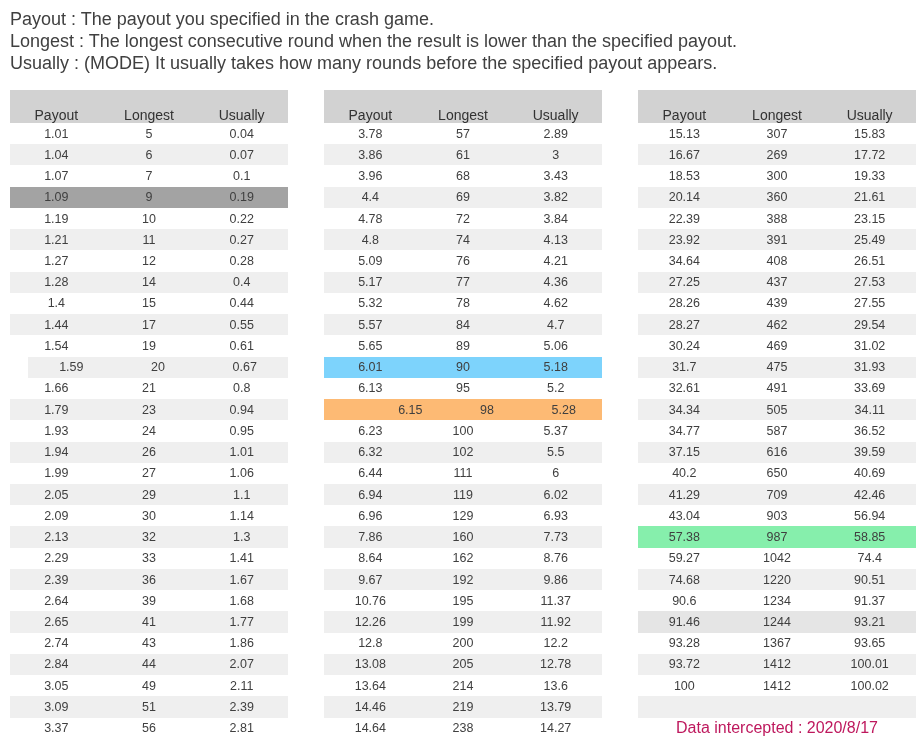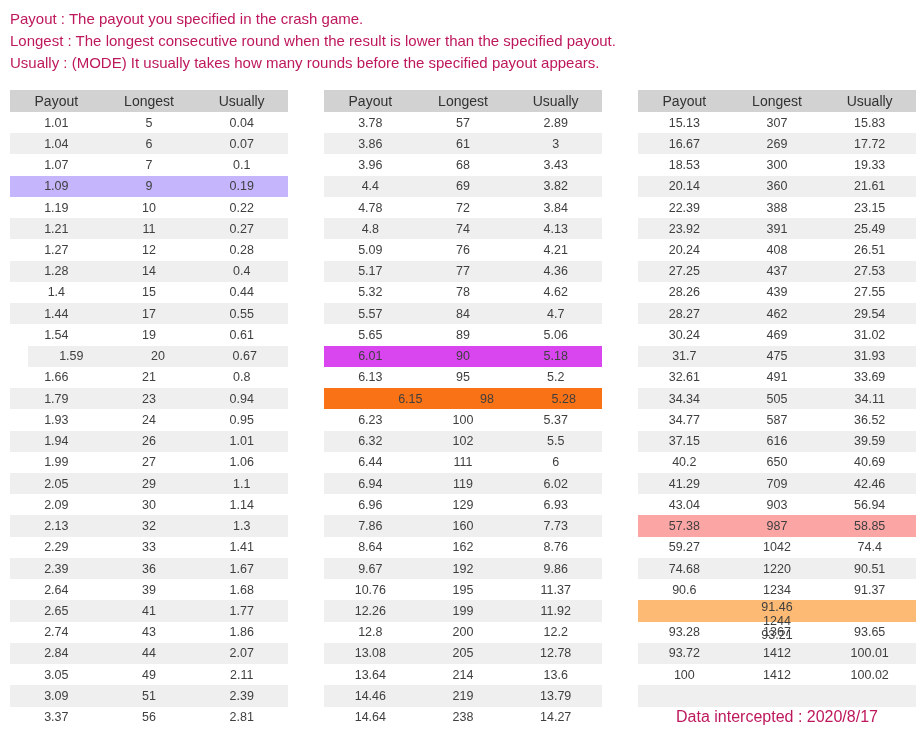--- a/index.html
+++ b/index.html
@@ -11,38 +11,38 @@
     font-family: "Liberation Sans", sans-serif;
     overflow: hidden;
   }
   .page {
     padding: 8px 0 0 10px;
     box-sizing: border-box;
     width: 920px;
   }
   .desc p {
     margin: 0;
-    font-size: 15px;
+    font-size: 18px;
     line-height: 22px;
-    color: #be185d;
+    color: #404040;
   }
   .tables {
     display: flex;
     gap: 36px;
     margin-top: 16px;
   }
   .table {
     width: 278px;
     flex: 0 0 278px;
     color: #3f3f3f;
   }
   .thead {
     display: flex;
-    height: 22px;
-    align-items: center;
+    height: 33px;
+    align-items: flex-end;
     font-size: 14px;
     color: #323232;
   }
   .hcell {
     flex: 1;
     text-align: center;
   }
   .row {
     display: flex;
     height: 21.24px;
@@ -90,21 +90,21 @@
           <div class="row" style="background: rgb(239, 239, 239);">
             <div class="cell">1.04</div>
             <div class="cell">6</div>
             <div class="cell">0.07</div>
           </div>
           <div class="row">
             <div class="cell">1.07</div>
             <div class="cell">7</div>
             <div class="cell">0.1</div>
           </div>
-          <div class="row" style="background: #c4b5fd;">
+          <div class="row" style="background: #a3a3a3;">
             <div class="cell">1.09</div>
             <div class="cell">9</div>
             <div class="cell">0.19</div>
           </div>
           <div class="row">
             <div class="cell">1.19</div>
             <div class="cell">10</div>
             <div class="cell">0.22</div>
           </div>
           <div class="row" style="background: rgb(239, 239, 239);">
@@ -285,31 +285,31 @@
           <div class="row" style="background: rgb(239, 239, 239);">
             <div class="cell">5.57</div>
             <div class="cell">84</div>
             <div class="cell">4.7</div>
           </div>
           <div class="row">
             <div class="cell">5.65</div>
             <div class="cell">89</div>
             <div class="cell">5.06</div>
           </div>
-          <div class="row" style="background: #d946ef;">
+          <div class="row" style="background: #7dd3fc;">
             <div class="cell">6.01</div>
             <div class="cell">90</div>
             <div class="cell">5.18</div>
           </div>
           <div class="row">
             <div class="cell">6.13</div>
             <div class="cell">95</div>
             <div class="cell">5.2</div>
           </div>
-          <div class="row" style="background: #f97316; padding-left: 48px;">
+          <div class="row" style="background: #fdba74; padding-left: 48px;">
             <div class="cell">6.15</div>
             <div class="cell">98</div>
             <div class="cell">5.28</div>
           </div>
           <div class="row">
             <div class="cell">6.23</div>
             <div class="cell">100</div>
             <div class="cell">5.37</div>
           </div>
           <div class="row" style="background: rgb(239, 239, 239);">
@@ -416,21 +416,21 @@
             <div class="cell">22.39</div>
             <div class="cell">388</div>
             <div class="cell">23.15</div>
           </div>
           <div class="row" style="background: rgb(239, 239, 239);">
             <div class="cell">23.92</div>
             <div class="cell">391</div>
             <div class="cell">25.49</div>
           </div>
           <div class="row">
-            <div class="cell">20.24</div>
+            <div class="cell">34.64</div>
             <div class="cell">408</div>
             <div class="cell">26.51</div>
           </div>
           <div class="row" style="background: rgb(239, 239, 239);">
             <div class="cell">27.25</div>
             <div class="cell">437</div>
             <div class="cell">27.53</div>
           </div>
           <div class="row">
             <div class="cell">28.26</div>
@@ -480,41 +480,41 @@
           <div class="row" style="background: rgb(239, 239, 239);">
             <div class="cell">41.29</div>
             <div class="cell">709</div>
             <div class="cell">42.46</div>
           </div>
           <div class="row">
             <div class="cell">43.04</div>
             <div class="cell">903</div>
             <div class="cell">56.94</div>
           </div>
-          <div class="row" style="background: #fca5a5;">
+          <div class="row" style="background: #86efac;">
             <div class="cell">57.38</div>
             <div class="cell">987</div>
             <div class="cell">58.85</div>
           </div>
           <div class="row">
             <div class="cell">59.27</div>
             <div class="cell">1042</div>
             <div class="cell">74.4</div>
           </div>
           <div class="row" style="background: rgb(239, 239, 239);">
             <div class="cell">74.68</div>
             <div class="cell">1220</div>
             <div class="cell">90.51</div>
           </div>
           <div class="row">
             <div class="cell">90.6</div>
             <div class="cell">1234</div>
             <div class="cell">91.37</div>
           </div>
-          <div class="row" style="background: #fdba74; flex-direction: column;">
+          <div class="row" style="background: #e5e5e5;">
             <div class="cell">91.46</div>
             <div class="cell">1244</div>
             <div class="cell">93.21</div>
           </div>
           <div class="row">
             <div class="cell">93.28</div>
             <div class="cell">1367</div>
             <div class="cell">93.65</div>
           </div>
           <div class="row" style="background: rgb(239, 239, 239);">

